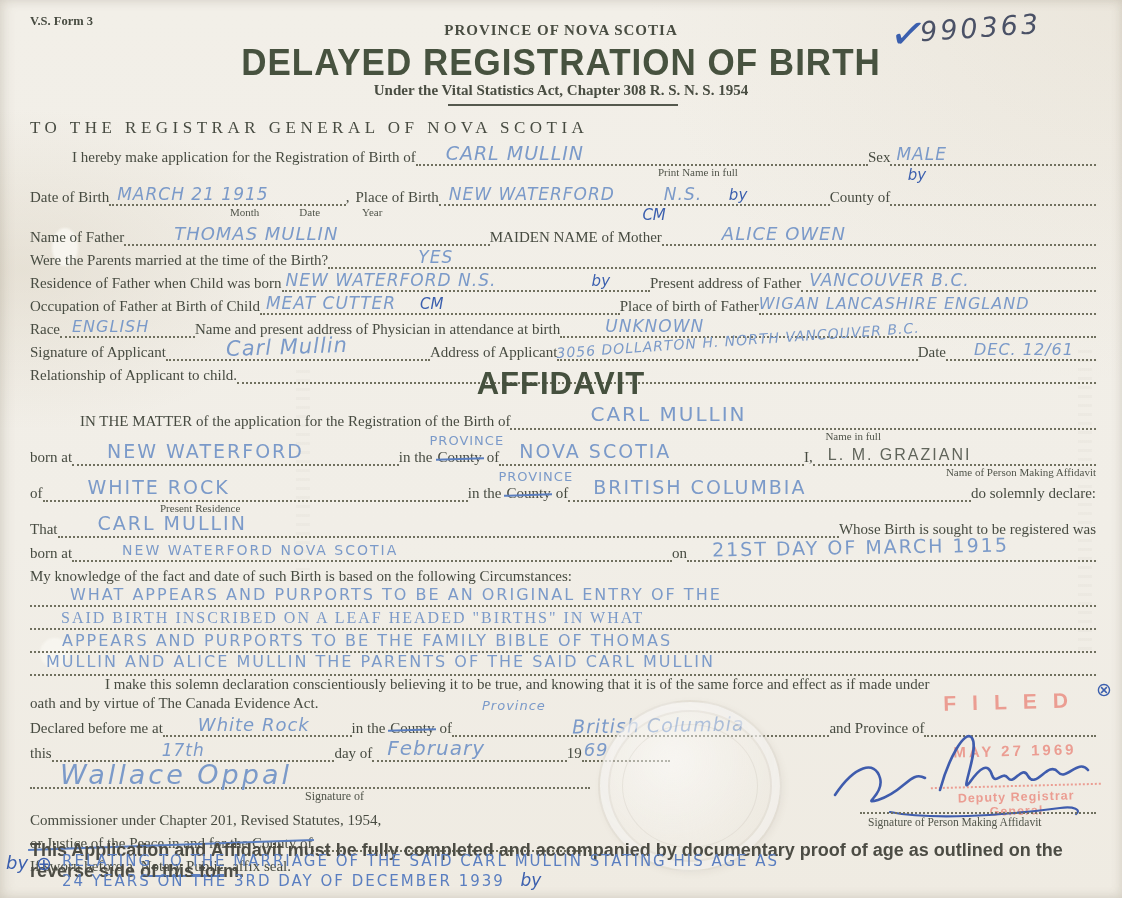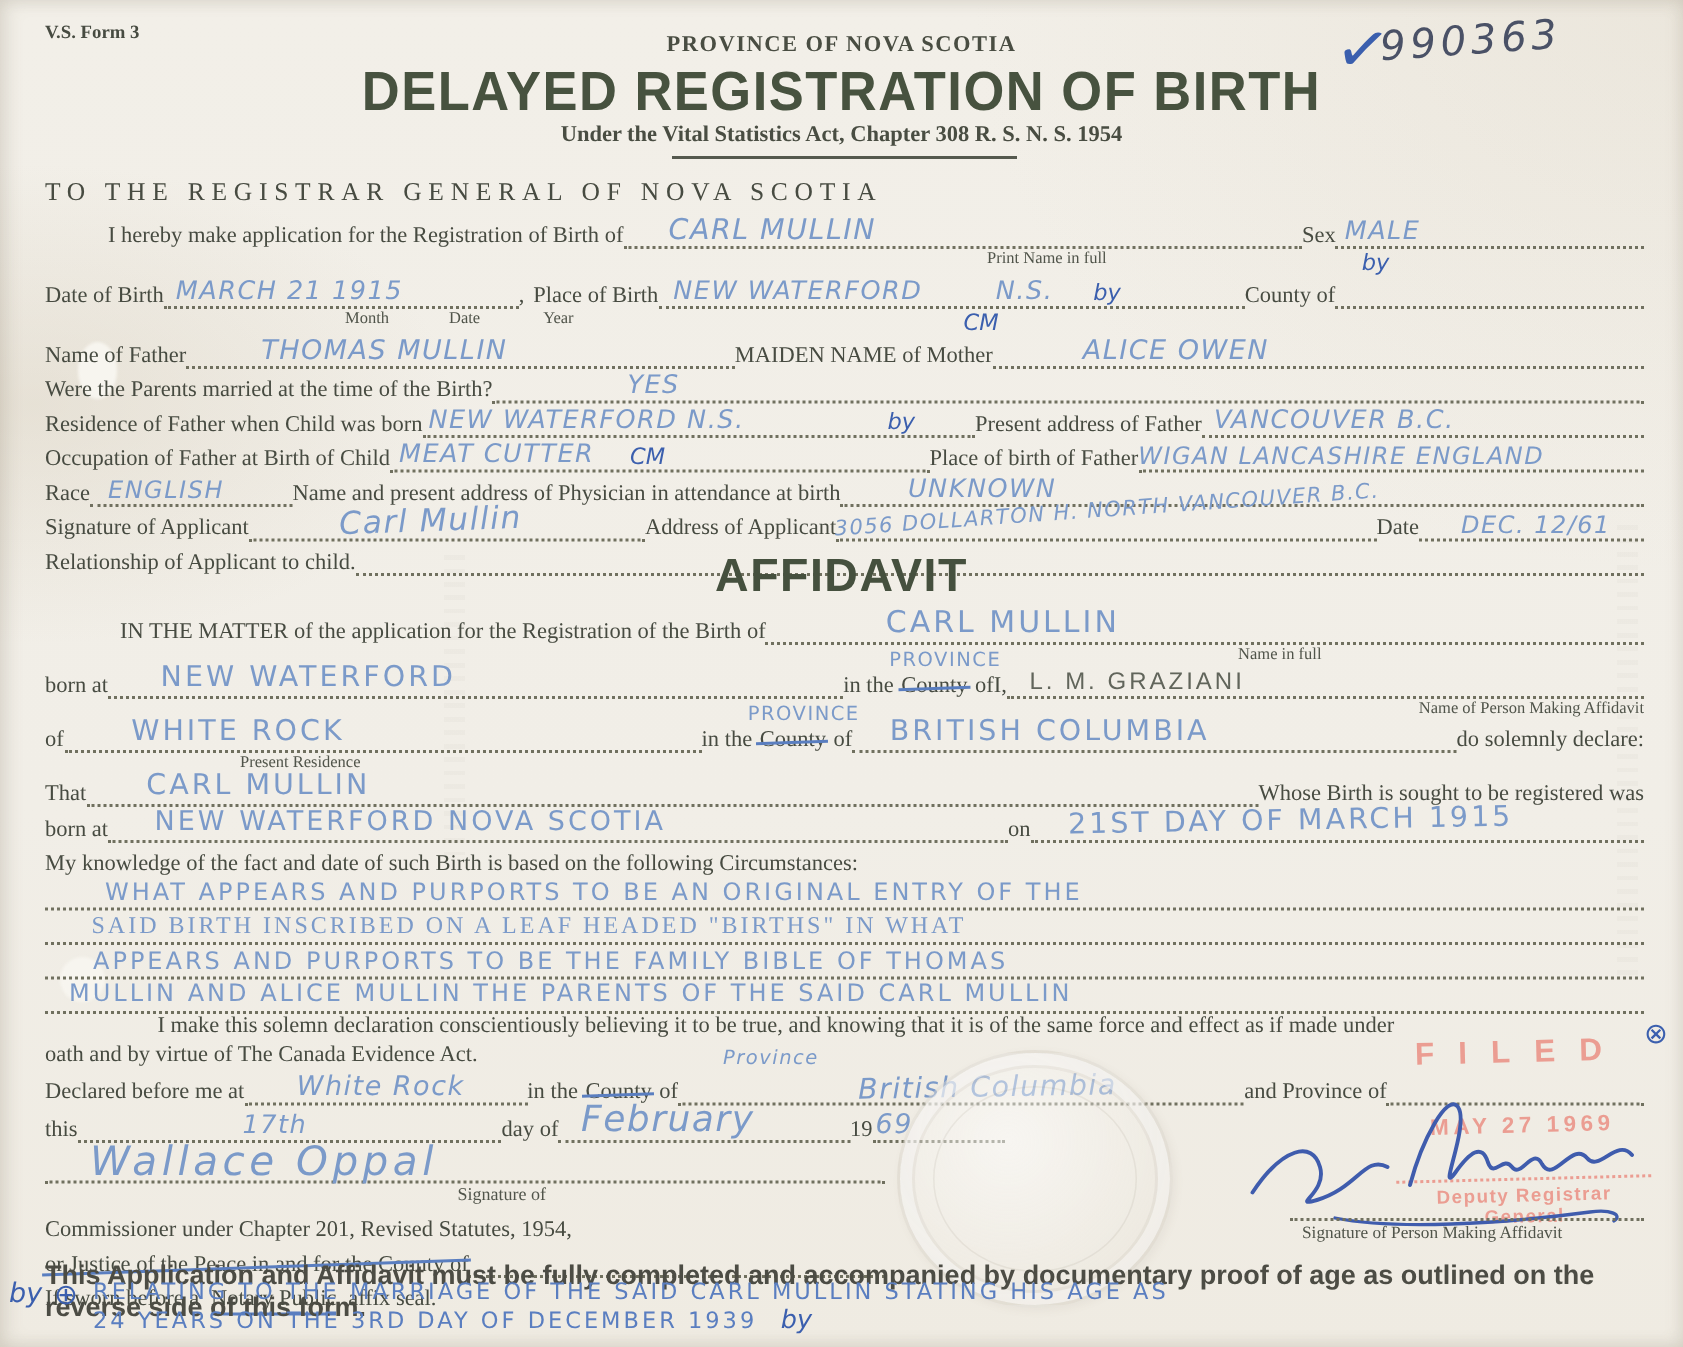--- a/index.html
+++ b/index.html
@@ -194,20 +194,23 @@
       <span class="lbl">born at</span>
       <span class="fill" style="flex:1.5;">
         <span class="hw-caps infill" style="left:35px;font-size:19px;bottom:2px;">NEW  WATERFORD</span>
       </span>
       <span class="lbl">in the</span>
       <span class="lbl struck" style="margin-left:5px;">
         <span>County</span>
         <span class="hw-caps" style="position:absolute;left:-8px;top:-16px;font-size:13px;letter-spacing:1px;">PROVINCE</span>
       </span>
       <span class="lbl" style="margin-left:5px;">of</span>
+      <span class="fill" style="flex:1.4;">
+        <span class="hw-caps infill" style="left:20px;font-size:19px;bottom:2px;">NOVA SCOTIA</span>
+      </span>
       <span class="lbl">I,</span>
       <span class="fill" style="flex:1.3;">
         <span class="infill" style="left:15px;font-family:'Liberation Sans',sans-serif;letter-spacing:2px;font-size:16px;color:#61655b;">L. M. GRAZIANI</span>
       </span>
     </div>
     <div class="cap-row" style="justify-content:flex-end;">
       <span>Name of Person Making Affidavit</span>
     </div>
 
     <div class="row" style="height:24px;">
@@ -234,21 +237,21 @@
       <span class="lbl">That</span>
       <span class="fill">
         <span class="hw-caps infill" style="left:40px;font-size:19px;bottom:2px;">CARL   MULLIN</span>
       </span>
       <span class="lbl">Whose Birth is sought to be registered was</span>
     </div>
 
     <div class="row" style="height:24px;">
       <span class="lbl">born at</span>
       <span class="fill" style="flex:2.2;">
-        <span class="hw-caps infill" style="left:31px;font-size:18px;bottom:2px;">NEW WATERFORD   NOVA SCOTIA</span>
+        <span class="hw-caps infill" style="left:50px;font-size:14px;bottom:2px;">NEW WATERFORD   NOVA SCOTIA</span>
       </span>
       <span class="lbl">on</span>
       <span class="fill" style="flex:1.5;">
         <span class="hw-caps infill" style="left:25px;font-size:19px;bottom:2px;transform:rotate(-1deg);">21ST DAY OF MARCH 1915</span>
       </span>
     </div>
 
     <div style="margin-top:6px;">My knowledge of the fact and date of such Birth is based on the following Circumstances:</div>
 
     <div class="row" style="height:22px;">
@@ -297,21 +300,21 @@
       <span class="fill" style="flex:1;"></span>
     </div>
 
     <div class="row" style="height:25px;width:640px;">
       <span class="lbl">this</span>
       <span class="fill" style="flex:1.6;">
         <span class="hw infill" style="left:110px;font-size:17px;">17th</span>
       </span>
       <span class="lbl">day of</span>
       <span class="fill" style="flex:1.1;">
-        <span class="hw infill" style="left:15px;font-size:24px;">February</span>
+        <span class="hw infill" style="left:15px;font-size:20px;">February</span>
       </span>
       <span class="lbl">19</span>
       <span class="fill" style="flex:.5;">
         <span class="hw infill" style="left:2px;font-size:18px;">69</span>
       </span>
     </div>
 
     <div class="row" style="height:27px;width:560px;">
       <span class="fill">
         <span class="hw infill" style="left:30px;font-size:27px;letter-spacing:3px;bottom:-3px;">Wallace  Oppal</span>

